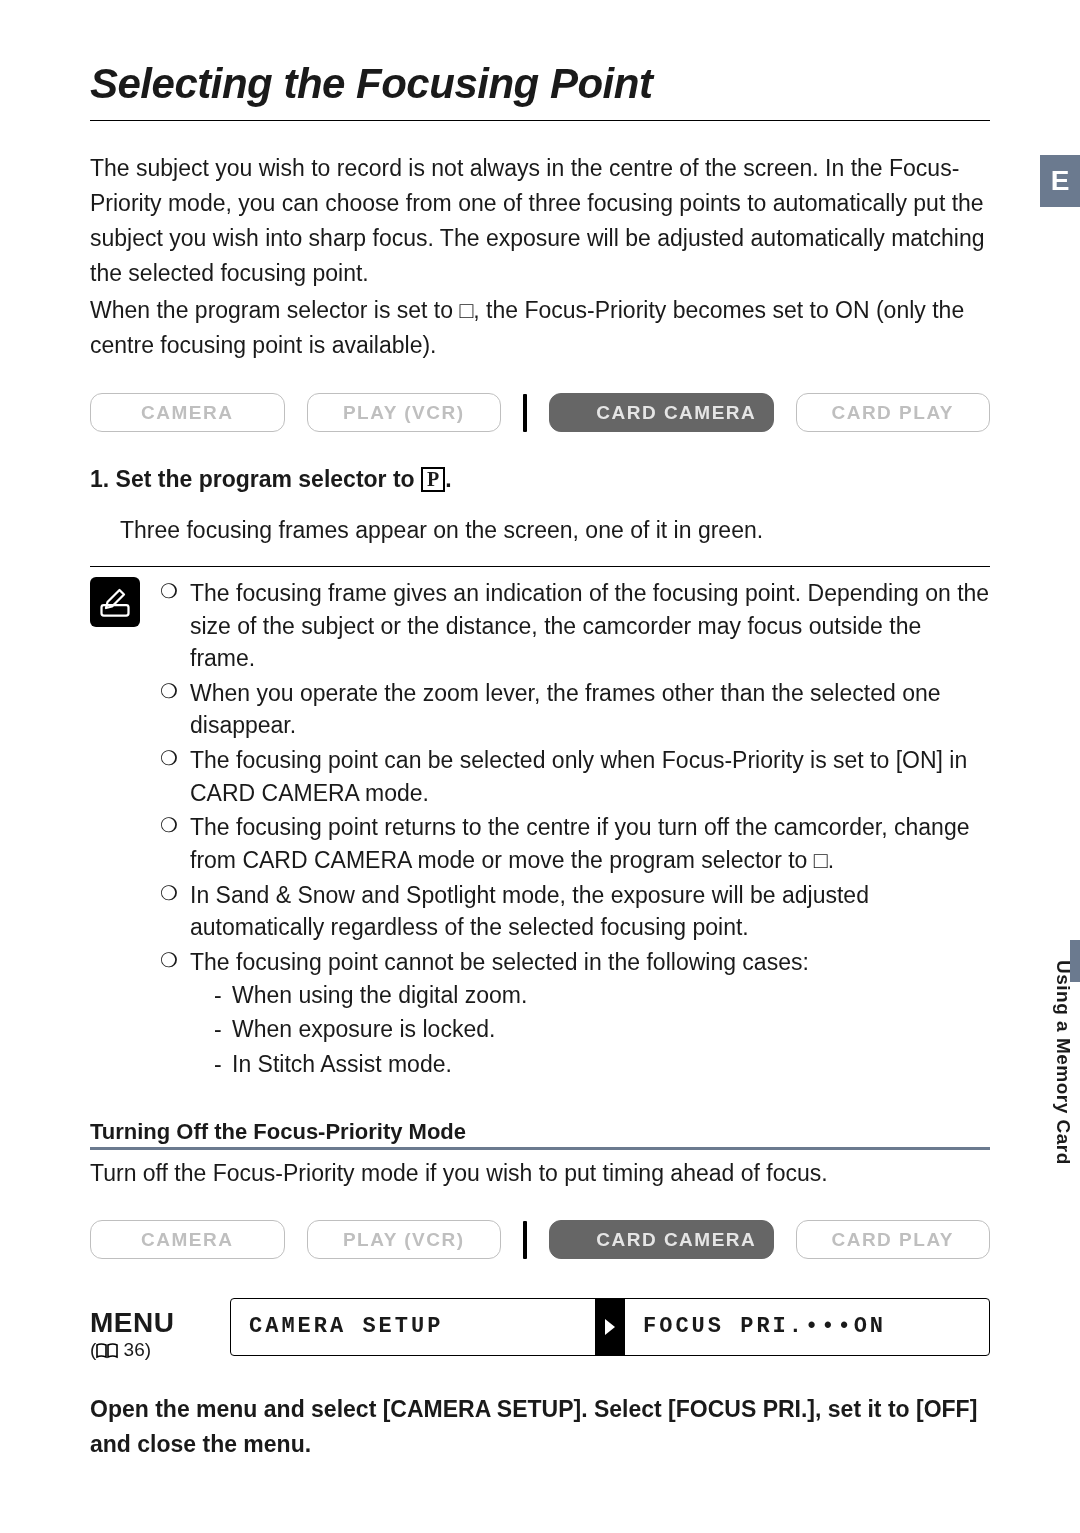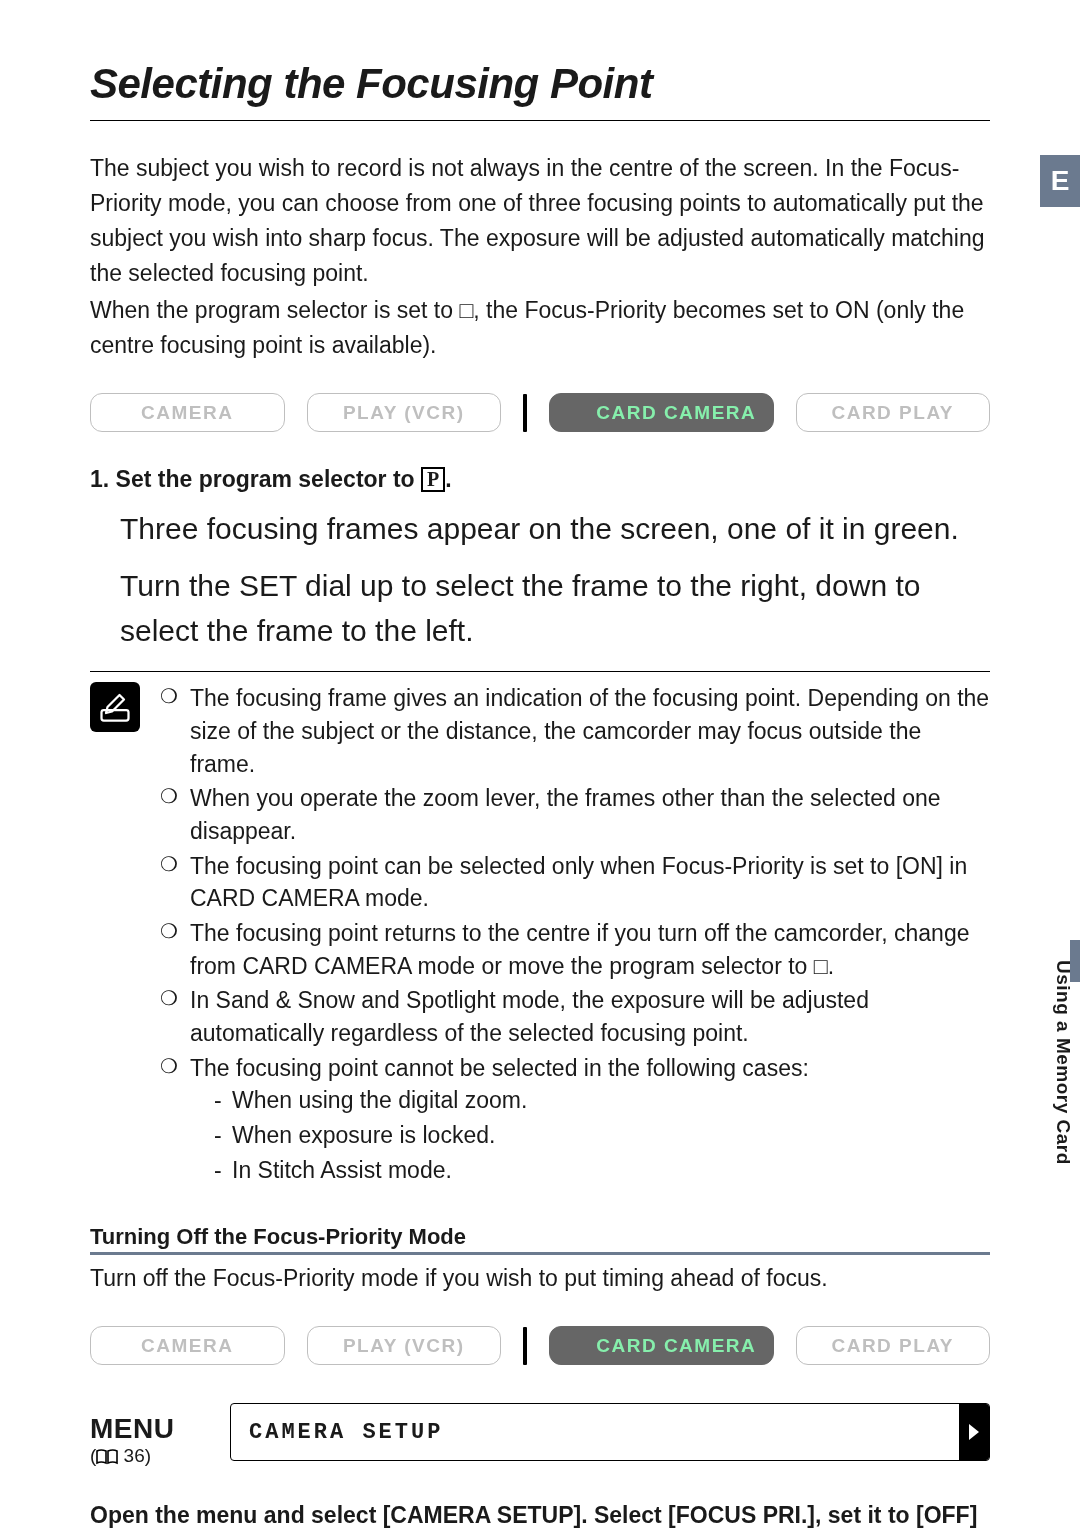--- a/index.html
+++ b/index.html
@@ -7,25 +7,25 @@
   body { font-family: "Helvetica Neue", Arial, sans-serif; color: #1a1a1a; padding: 0; }
   .page { position: relative; width: 1080px; min-height: 1533px; padding: 60px 90px 40px 90px; }
   .lang-tab { position: absolute; top: 155px; right: 0; width: 40px; height: 52px; background: #6b7a8f; color: #fff; font-weight: bold; font-size: 28px; display: flex; align-items: center; justify-content: center; }
   .side-label { position: absolute; right: 6px; top: 960px; width: 32px; height: 260px; writing-mode: vertical-rl; font-size: 19px; font-weight: bold; letter-spacing: 0.5px; }
   .side-marker { position: absolute; right: 0; top: 940px; width: 10px; height: 42px; background: #6b7a8f; }
   .title { font-family: "Arial Black", Arial, sans-serif; font-weight: 900; font-style: italic; font-size: 42px; letter-spacing: -0.5px; margin-bottom: 12px; }
   .title-rule { border: none; border-top: 1.5px solid #000; margin-bottom: 30px; }
   .intro p { font-size: 23px; line-height: 1.52; margin-bottom: 2px; }
   .mode-row { display: flex; align-items: flex-end; gap: 22px; margin: 30px 0 30px 0; }
   .mode-box { flex: 1; text-align: center; font-weight: bold; letter-spacing: 1.5px; font-size: 19px; padding: 8px 0 7px 0; border: 1.5px solid #bfbfbf; border-radius: 12px; color: #bfbfbf; }
-  .mode-box.active { background: #666; color: #86efac; border-color: #666; padding-left: 30px; }
+  .mode-box.active { background: #666; color: #e5e5e5; border-color: #666; padding-left: 30px; }
   .mode-sep { width: 4px; height: 38px; background: #000; border-radius: 1px; }
   .steps { margin-bottom: 18px; }
   .step-h { font-size: 23px; font-weight: bold; line-height: 1.55; }
-  .step-p { font-size: 30px; line-height: 1.5; margin-left: 30px; margin-top: 9px; margin-bottom: 12px; }
+  .step-p { font-size: 23px; line-height: 1.5; margin-left: 30px; margin-top: 16px; margin-bottom: 12px; }
   .p-icon { display: inline-block; border: 2px solid #000; font-family: Georgia, serif; font-weight: bold; padding: 0 4px; font-size: 20px; line-height: 1.05; vertical-align: 1px; }
   .notes-wrap { display: flex; gap: 20px; border-top: 1.5px solid #000; padding-top: 10px; }
   .note-icon { width: 50px; height: 50px; background: #000; border-radius: 6px; display: flex; align-items: center; justify-content: center; flex-shrink: 0; }
   .note-icon svg { width: 36px; height: 36px; }
   .notes ul { list-style: none; font-size: 23px; line-height: 1.42; }
   .notes li { position: relative; padding-left: 30px; margin-bottom: 2px; }
   .notes li::before { content: "❍"; position: absolute; left: 0; top: 0; font-size: 20px; }
   .sublist { list-style: none; padding-left: 24px; }
   .sublist li { padding-left: 18px; }
   .sublist li::before { content: "-"; font-size: 23px; }
@@ -65,21 +65,20 @@
     <div class="mode-sep"></div>
     <div class="mode-box active">CARD CAMERA</div>
     <div class="mode-box">CARD PLAY</div>
   </div>
 
   <div class="steps">
     <p class="step-h">
       <span>1. Set the program selector to </span><span class="p-icon">P</span><span>.</span>
     </p>
     <p class="step-p">Three focusing frames appear on the screen, one of it in green.</p>
-    <p class="step-p">Turn the SET dial up to select the frame to the right, down to select the frame to the left.</p>
   </div>
 
   <div class="notes-wrap">
     <div class="note-icon">
       <svg viewBox="0 0 48 48">
         <rect x="6" y="28" width="36" height="14" rx="3" fill="none" stroke="#fff" stroke-width="3"></rect>
         <path d="M14 24 L30 8 L36 14 L20 30 L12 32 Z" fill="none" stroke="#fff" stroke-width="3" stroke-linejoin="round"></path>
       </svg>
     </div>
     <div class="notes">
@@ -122,18 +121,19 @@
             </svg></span> <span>36</span>)
       </div>
     </div>
     <div class="menu-cell">
       <div class="menu-part">CAMERA SETUP</div>
       <div class="menu-div">
         <svg width="14" height="18" viewBox="0 0 14 18">
             <polygon points="2,1 12,9 2,17" fill="#fff"></polygon>
           </svg>
       </div>
+      <div class="menu-part">FOCUS PRI.•••ON</div>
     </div>
   </div>
 
   <p class="final">Open the menu and select [CAMERA SETUP]. Select [FOCUS PRI.], set it to [OFF] and close the menu.</p>
 
 </div>
 
 </body></html>

